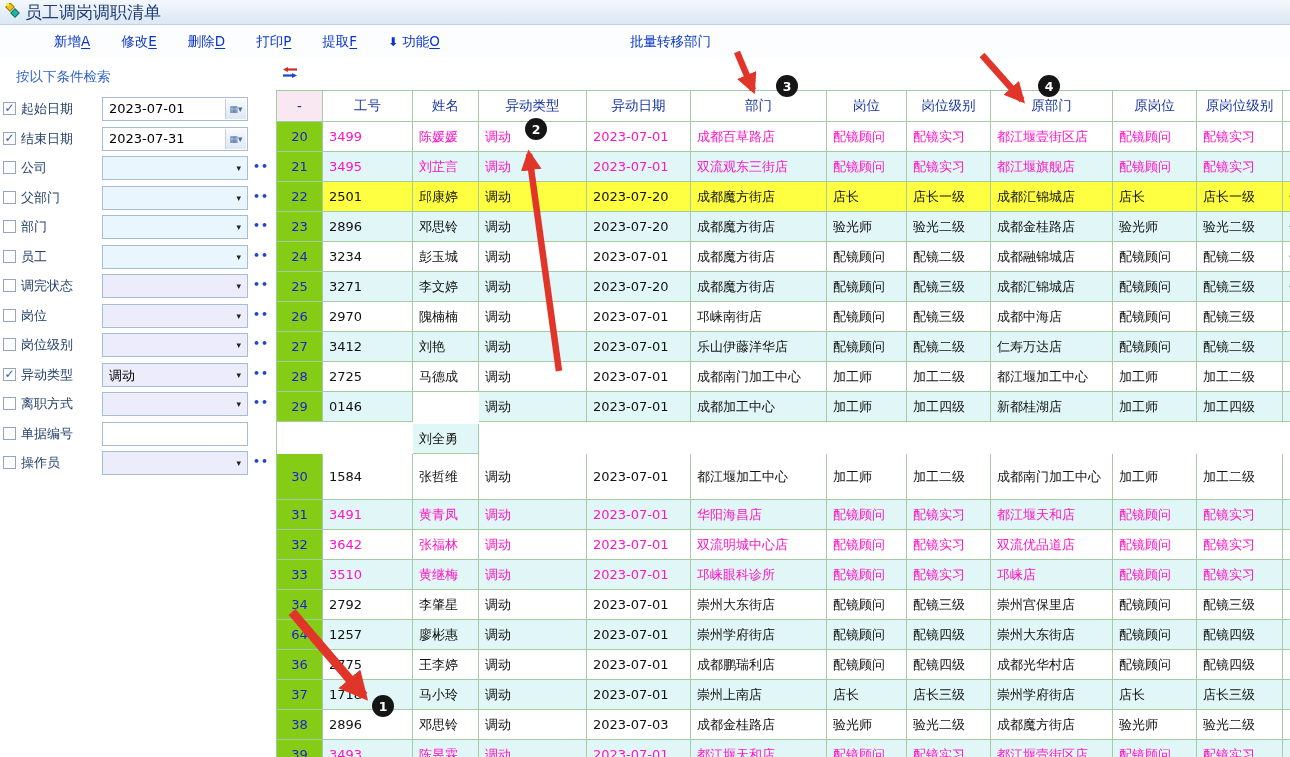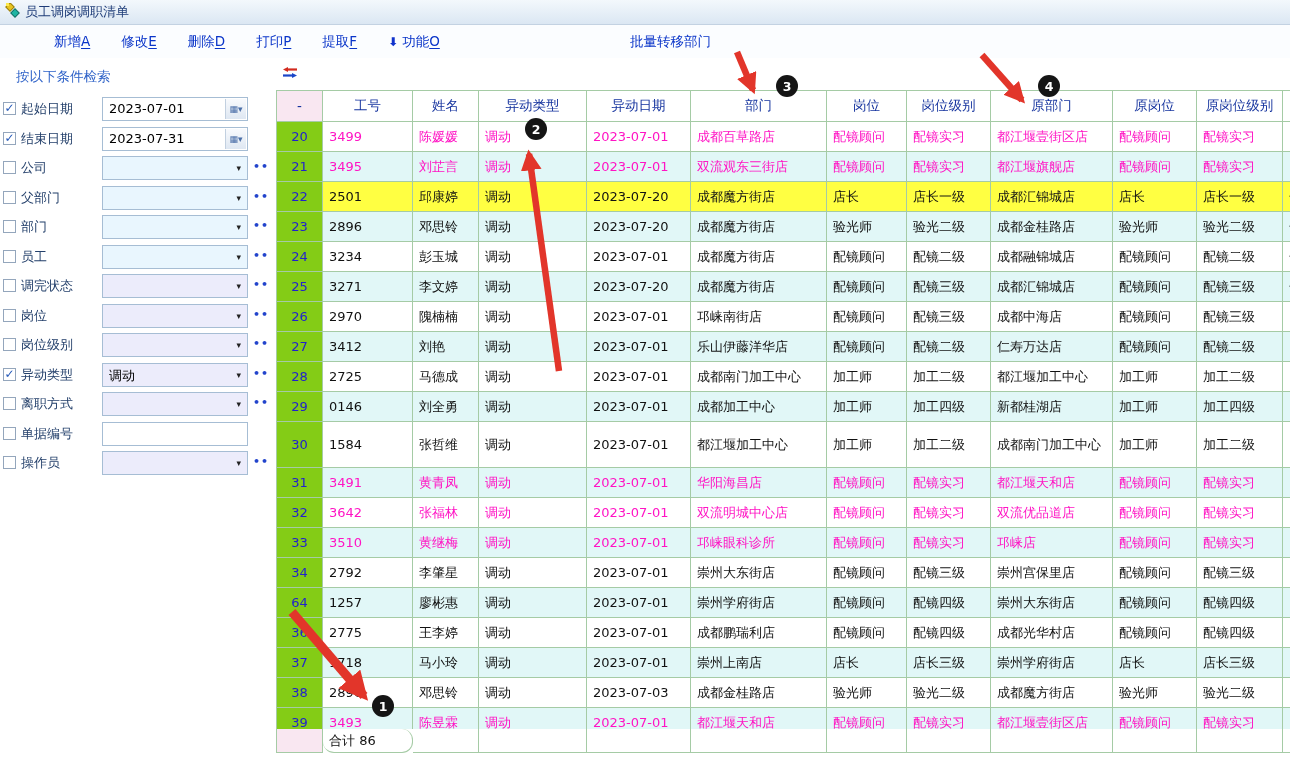--- a/index.html
+++ b/index.html
@@ -1,20 +1,20 @@
 <!DOCTYPE html>
 <html><head>
 <meta charset="utf-8">
 <style>
   html,body{margin:0;padding:0;}
   .screen{position:relative;width:1290px;height:757px;background:#fff;overflow:hidden;
           font-family:"DejaVu Sans",sans-serif;-webkit-font-smoothing:antialiased;}
   
   .titlebar{height:24px;background:linear-gradient(#f3f8fc,#dbe7f3);border-bottom:1px solid #c3d2e2;
-            display:flex;align-items:center;padding-left:5px;color:#1e3c78;font-size:13px;}
+            display:flex;align-items:center;padding-left:5px;color:#1e3c78;font-size:17px;}
   .titlebar .ticon{margin-right:5px;display:inline-block;}
   
   .toolbar{position:relative;height:33px;background:#fbfdff;border-bottom:1px solid #dde5ee;}
   .menu-strip{display:flex;align-items:center;height:100%;padding-left:14px;gap:31px;margin-left:40px;}
   .menu-item{color:#0a35c9;font-size:13.5px;cursor:default;white-space:nowrap;}
   .menu-item u{text-underline-offset:2px;}
   .menu-item .dn{color:#1133cc;font-weight:bold;margin-right:4px;font-size:12px;}
   .batch-btn{position:absolute;left:630px;top:8px;color:#0a35c9;font-size:13.5px;}
   
   .content{position:absolute;top:58px;left:0;right:0;bottom:0;}
@@ -357,21 +357,21 @@
             <div class="td blk" style="width: 80px;">加工师</div>
             <div class="td blk" style="width: 84px;">加工二级</div>
             <div class="td blk" style="width: 122px;">都江堰加工中心</div>
             <div class="td blk" style="width: 84px;">加工师</div>
             <div class="td blk" style="width: 86px;">加工二级</div>
             <div class="td blk" style="width: 40px;"></div>
           </div>
           <div class="tr data bg-cyan">
             <div class="td num" style="width: 46px;">29</div>
             <div class="td blk" style="width: 90px;">0146</div>
-            <div class="td blk" style="width: 66px;">刘全勇</div>
+            <div class="td blk" style="width: 66px; margin-top: 32px;">刘全勇</div>
             <div class="td blk" style="width: 108px;">调动</div>
             <div class="td blk" style="width: 104px;">2023-07-01</div>
             <div class="td blk" style="width: 136px;">成都加工中心</div>
             <div class="td blk" style="width: 80px;">加工师</div>
             <div class="td blk" style="width: 84px;">加工四级</div>
             <div class="td blk" style="width: 122px;">新都桂湖店</div>
             <div class="td blk" style="width: 84px;">加工师</div>
             <div class="td blk" style="width: 86px;">加工四级</div>
             <div class="td blk" style="width: 40px;"></div>
           </div>

